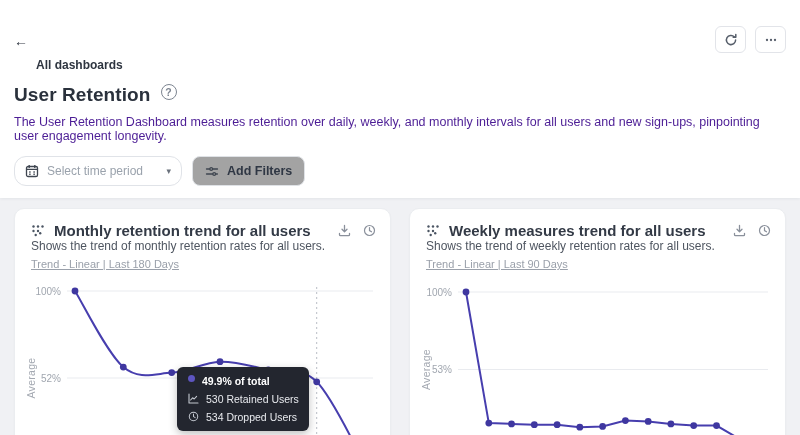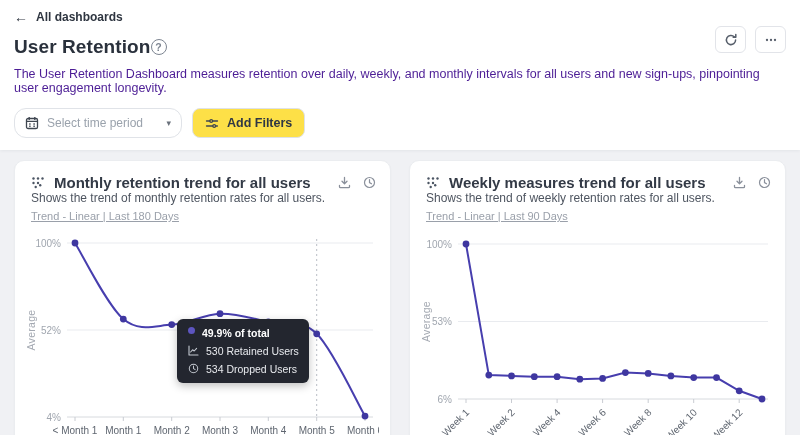--- a/index.html
+++ b/index.html
@@ -5,43 +5,43 @@
   * { margin:0; padding:0; box-sizing:border-box; }
   html,body { width:800px; height:435px; }
   body {
     font-family:"Liberation Sans","DejaVu Sans",sans-serif;
     background:#f0f1f4; color:#333b47; overflow:hidden;
   }
   
   .top { background:#ffffff; padding:10px 14px 10px 14px; box-shadow:0 1px 3px rgba(25,30,50,.06); position:relative; }
   .back-row { display:flex; align-items:center; gap:8px; cursor:pointer; width:max-content; }
   .back-arrow { font-size:14px; color:#2e3540; line-height:1; }
-  .back-label { font-size:12px; font-weight:700; color:#2e3540; }
-  .title-row { display:flex; align-items:center; margin-top:12px; }
+  .back-label { font-size:12px; font-weight:700; color:#2e3540;margin-top:48px; }
+  .title-row { display:flex; gap:10px; margin-top:12px; }
   .page-title { font-size:19px; font-weight:700; color:#2a313c; letter-spacing:.1px; }
   .help-badge {
     width:16px; height:16px; border:1.4px solid #7d8591; border-radius:50%;
     font-size:10.5px; font-weight:700; color:#7d8591; display:flex; align-items:center; justify-content:center; cursor:pointer;
   }
   .head-actions { position:absolute; right:14px; top:26px; display:flex; gap:9px; }
   .icon-btn {
     width:31px; height:27px; border:1px solid #e2e4e9; border-radius:6px; background:#fff;
     display:flex; align-items:center; justify-content:center; cursor:pointer; color:#575f6b;
   }
   .desc { font-size:12.5px; color:#4c1d95; margin-top:9px; }
   .toolbar { display:flex; gap:10px; margin-top:13px; margin-bottom:2px; }
   .select-box {
     display:flex; align-items:center; gap:8px; border:1px solid #e0e3e8; border-radius:12px;
     background:#fff; height:30px; padding:0 10px; min-width:168px; cursor:pointer;
   }
   .select-placeholder { font-size:12px; color:#9aa2ac; flex:1; }
   .chevron { font-size:9px; color:#6a717c; }
   .filters-btn {
     display:flex; align-items:center; gap:8px; border:1px solid #dfe2e6; border-radius:8px;
-    background:#fde047; height:30px; padding:0 12px; cursor:pointer;
+    background:#a3a3a3; height:30px; padding:0 12px; cursor:pointer;
   }
   .filters-label { font-size:12.5px; font-weight:700; color:#2f3744; }
   
   .content { padding:10px 14px; display:flex; gap:18px; }
   .card {
     width:378px; background:#fff; border:1px solid #ebedf0; border-radius:10px;
     box-shadow:0 1px 2px rgba(20,24,40,.04); position:relative; height:298px;
   }
   .card-head { display:flex; align-items:center; gap:9px; padding:13px 14px 0 16px; }
   .card-title { font-size:15px; font-weight:700; color:#333a46; flex:1; }

